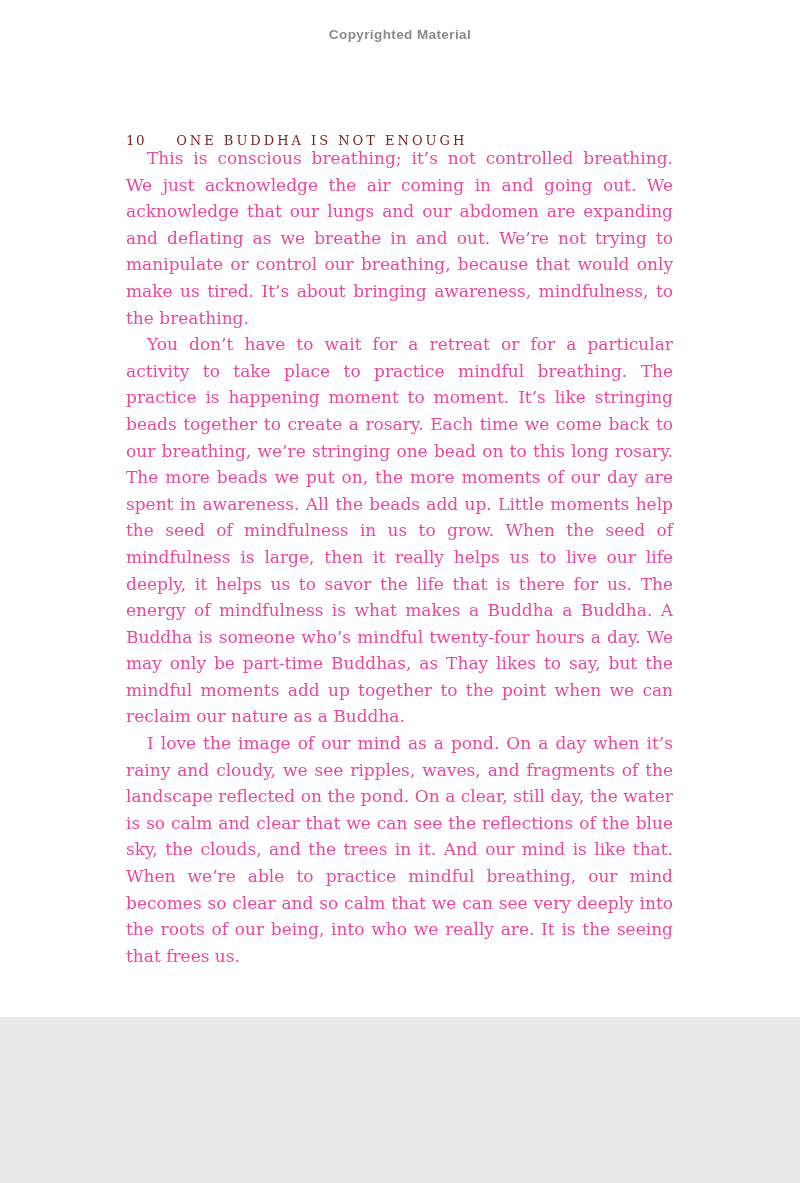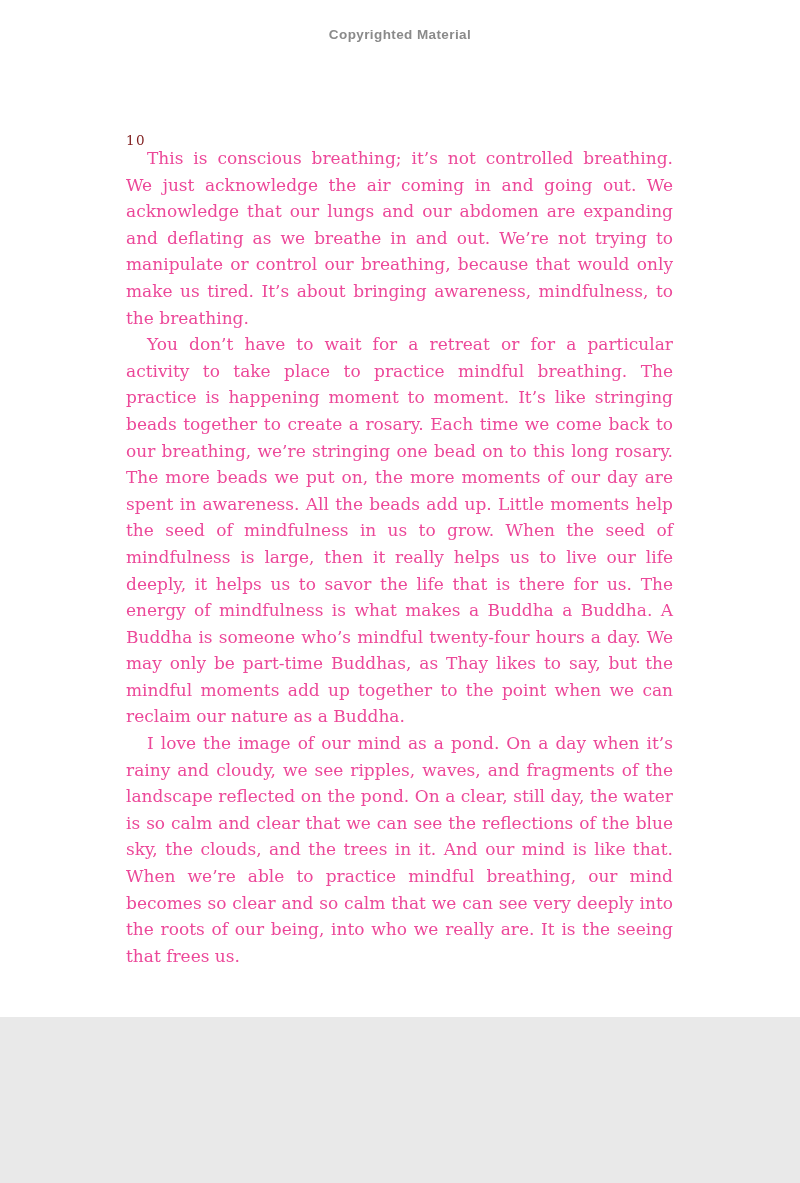--- a/index.html
+++ b/index.html
@@ -71,20 +71,21 @@
 </style>
 </head>
 <body>
 
 <div class="page">
 
   <div class="notice notice-top">Copyrighted Material</div>
 
   <div class="running-header">
     <span class="page-number">10</span>
+    <span class="running-head">ONE BUDDHA IS NOT ENOUGH</span>
   </div>
 
   <div class="text-block">
     <p class="indent">This is conscious breathing; it’s not controlled breathing. We just acknowledge the air coming in and going out. We acknowledge that our lungs and our abdomen are expanding and deflating as we breathe in and out. We’re not trying to manipulate or control our breathing, because that would only make us tired. It’s about bringing awareness, mindfulness, to the breathing.</p>
     <p class="indent">You don’t have to wait for a retreat or for a particular activity to take place to practice mindful breathing. The practice is happening moment to moment. It’s like stringing beads together to create a rosary. Each time we come back to our breathing, we’re stringing one bead on to this long rosary. The more beads we put on, the more moments of our day are spent in awareness. All the beads add up. Little moments help the seed of mindfulness in us to grow. When the seed of mindfulness is large, then it really helps us to live our life deeply, it helps us to savor the life that is there for us. The energy of mindfulness is what makes a Buddha a Buddha. A Buddha is someone who’s mindful twenty-four hours a day. We may only be part-time Buddhas, as Thay likes to say, but the mindful moments add up together to the point when we can reclaim our nature as a Buddha.</p>
     <p class="indent">I love the image of our mind as a pond. On a day when it’s rainy and cloudy, we see ripples, waves, and fragments of the landscape reflected on the pond. On a clear, still day, the water is so calm and clear that we can see the reflections of the blue sky, the clouds, and the trees in it. And our mind is like that. When we’re able to practice mindful breathing, our mind becomes so clear and so calm that we can see very deeply into the roots of our being, into who we really are. It is the seeing that frees us.</p>
 
 
   </div>
 

